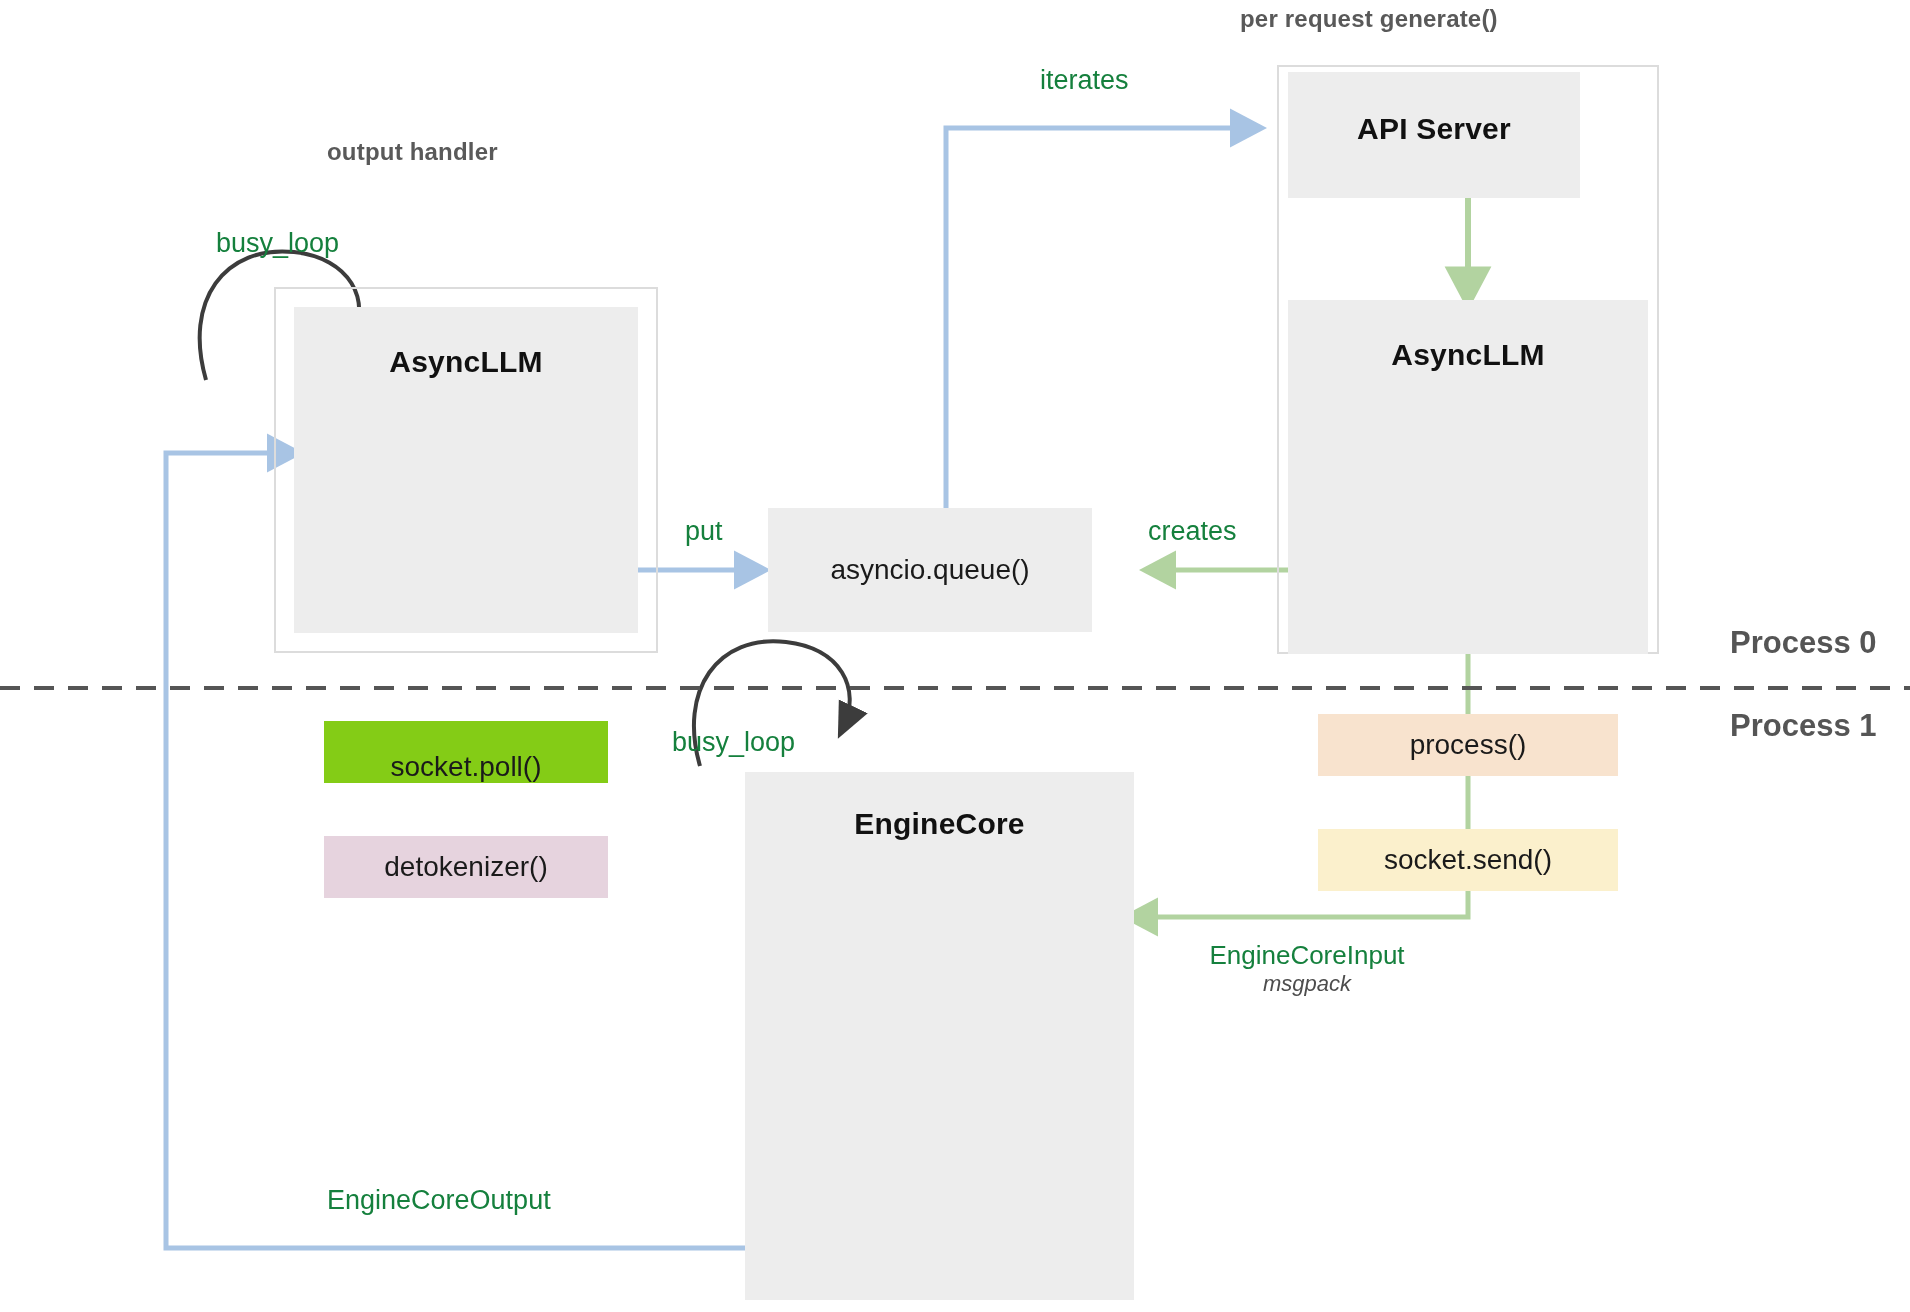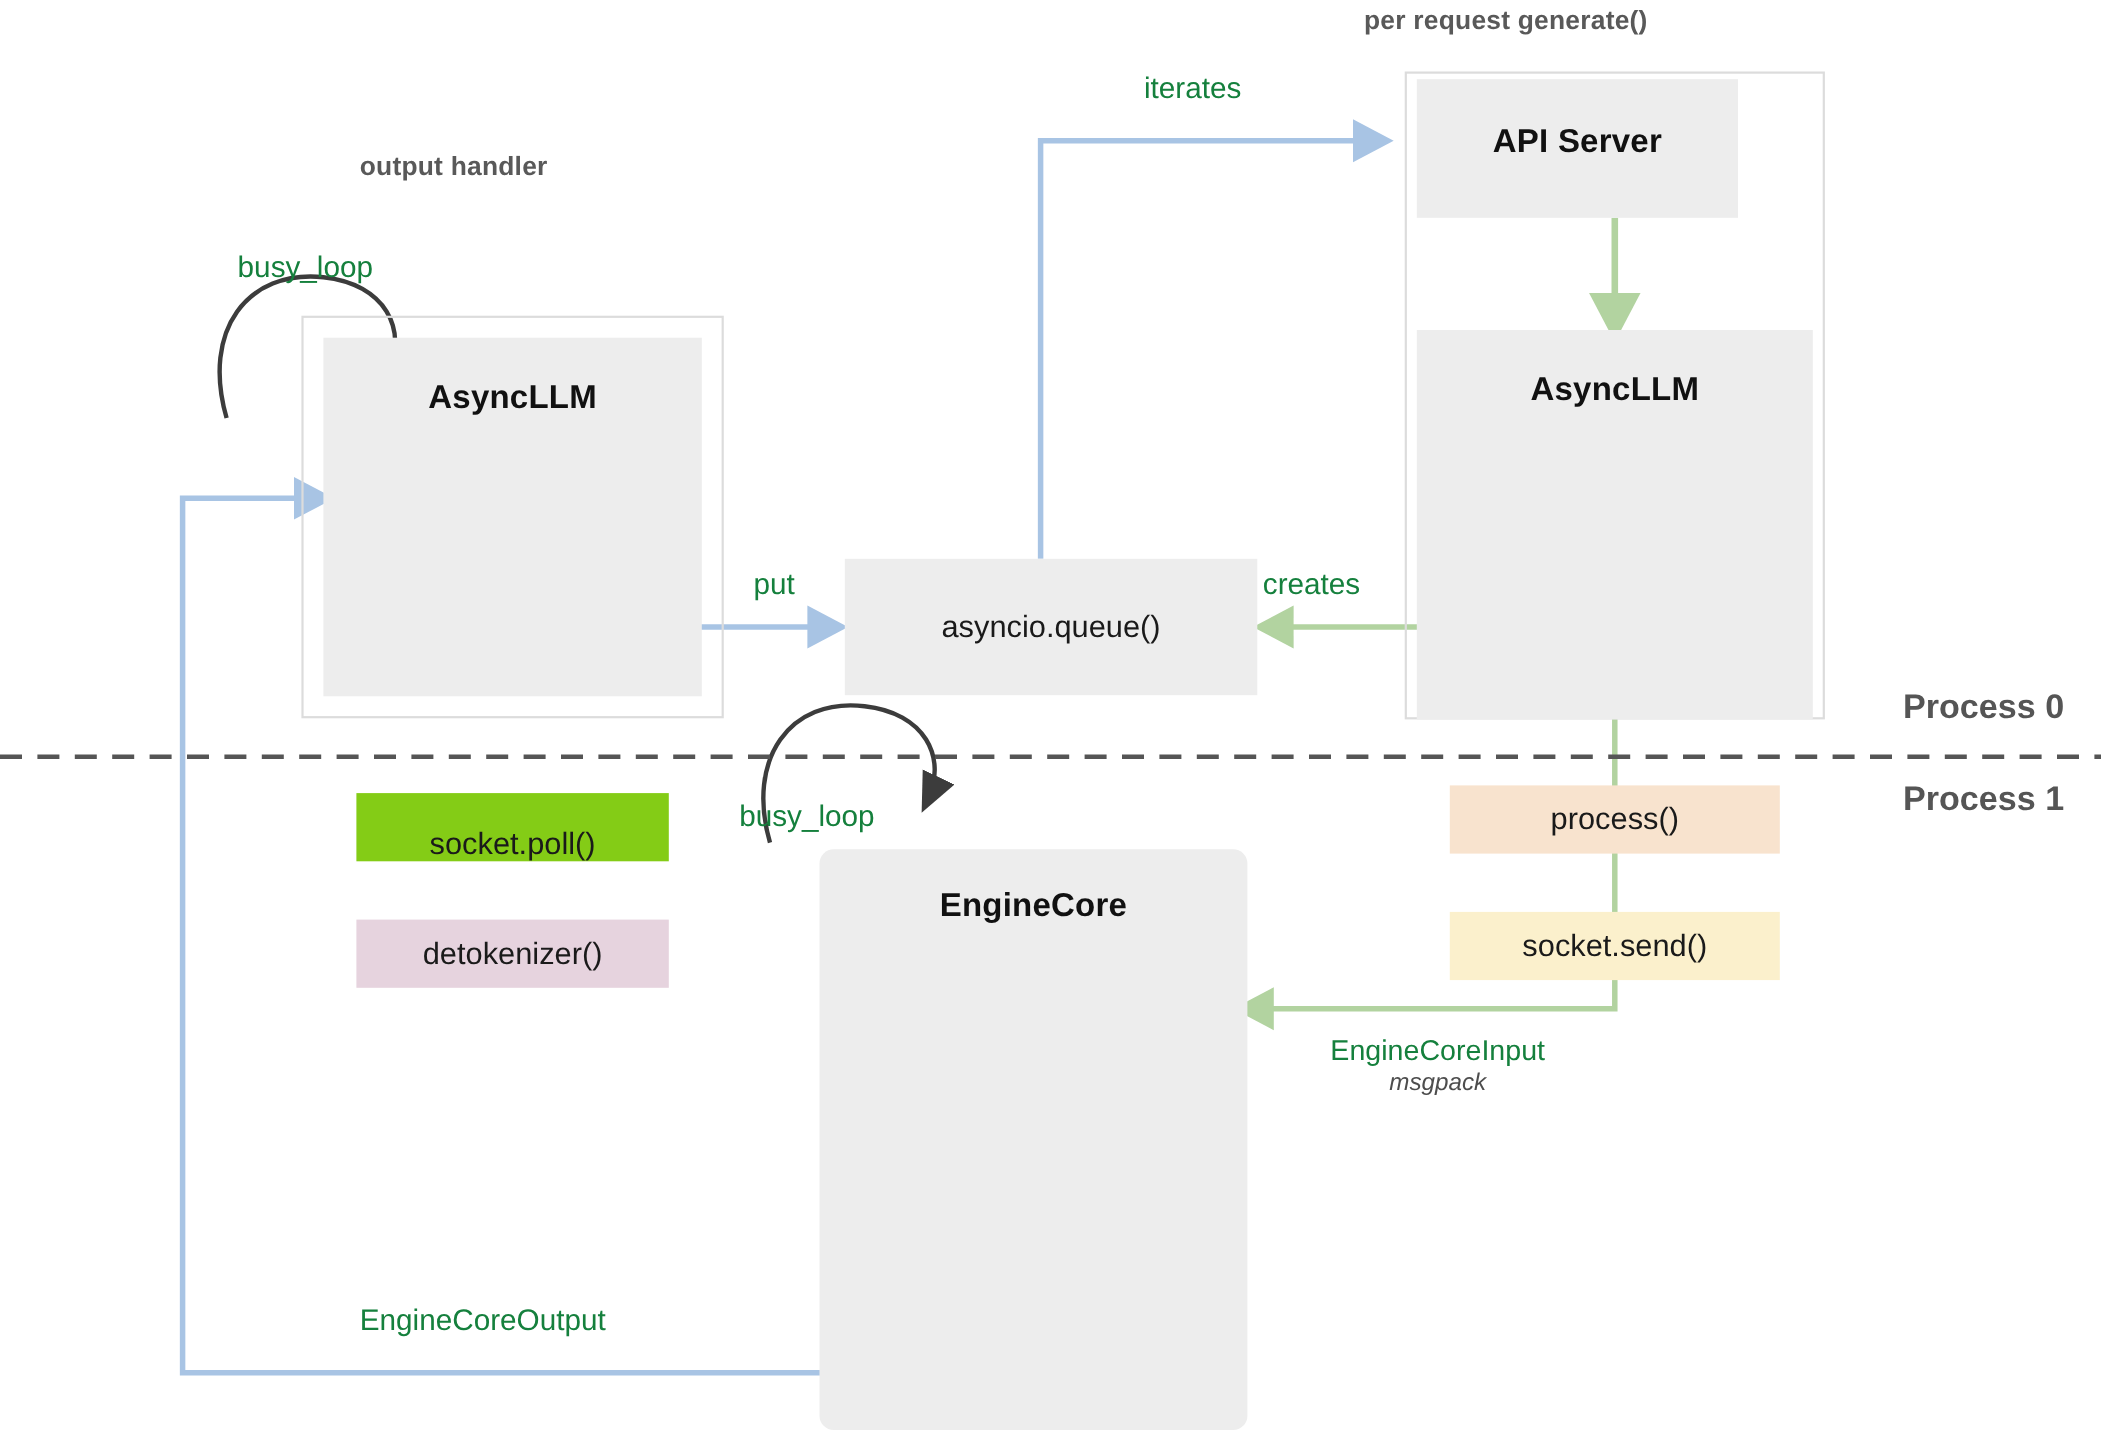--- a/index.html
+++ b/index.html
@@ -151,21 +151,21 @@
       <span>socket.poll()</span>
     </div>
 
     <div class="method" style="position:absolute; left:30px; top:529px; width:284px; height:62px; background:#e6d3de;">
       <span>detokenizer()</span>
     </div>
   </div>
 
   <div class="abs edge-label" style="left:216px; top:228px;">busy_loop</div>
 
-  <div class="abs plain-box" style="left:768px; top:508px; width:375px; height:124px;">
+  <div class="abs plain-box" style="left:768px; top:508px; width:324px; height:124px;">
     <span>asyncio.queue()</span>
   </div>
 
   <div class="abs edge-label" style="left:685px; top:516px;">put</div>
 
   <div class="abs edge-label" style="left:1040px; top:65px;">iterates</div>
 
   <div class="abs edge-label" style="left:1148px; top:516px;">creates</div>
 
   <div class="abs outer-frame" style="left:1277px; top:65px; width:382px; height:589px;"></div>
@@ -183,21 +183,21 @@
 
     <div class="method" style="position:absolute; left:30px; top:529px; width:300px; height:62px; background:#fbf0cc;">
       <span>socket.send()</span>
     </div>
   </div>
 
   <div class="abs process-label" style="left:1730px; top:625px;">Process 0</div>
 
   <div class="abs process-label" style="left:1730px; top:708px;">Process 1</div>
 
-  <div class="abs comp-box" style="left:745px; top:772px; width:389px; height:528px;border-radius:13px;">
+  <div class="abs comp-box" style="left:745px; top:772px; width:389px; height:528px;">
     <div class="comp-title" style="margin-top:35px;">EngineCore</div>
 
   </div>
 
   <div class="abs edge-label" style="left:672px; top:727px;">busy_loop</div>
 
   <div class="abs stack-label" style="left:1177px; top:940px; width:260px;">
     <div class="edge-label small">EngineCoreInput</div>
     <div class="edge-sub">msgpack</div>
   </div>

